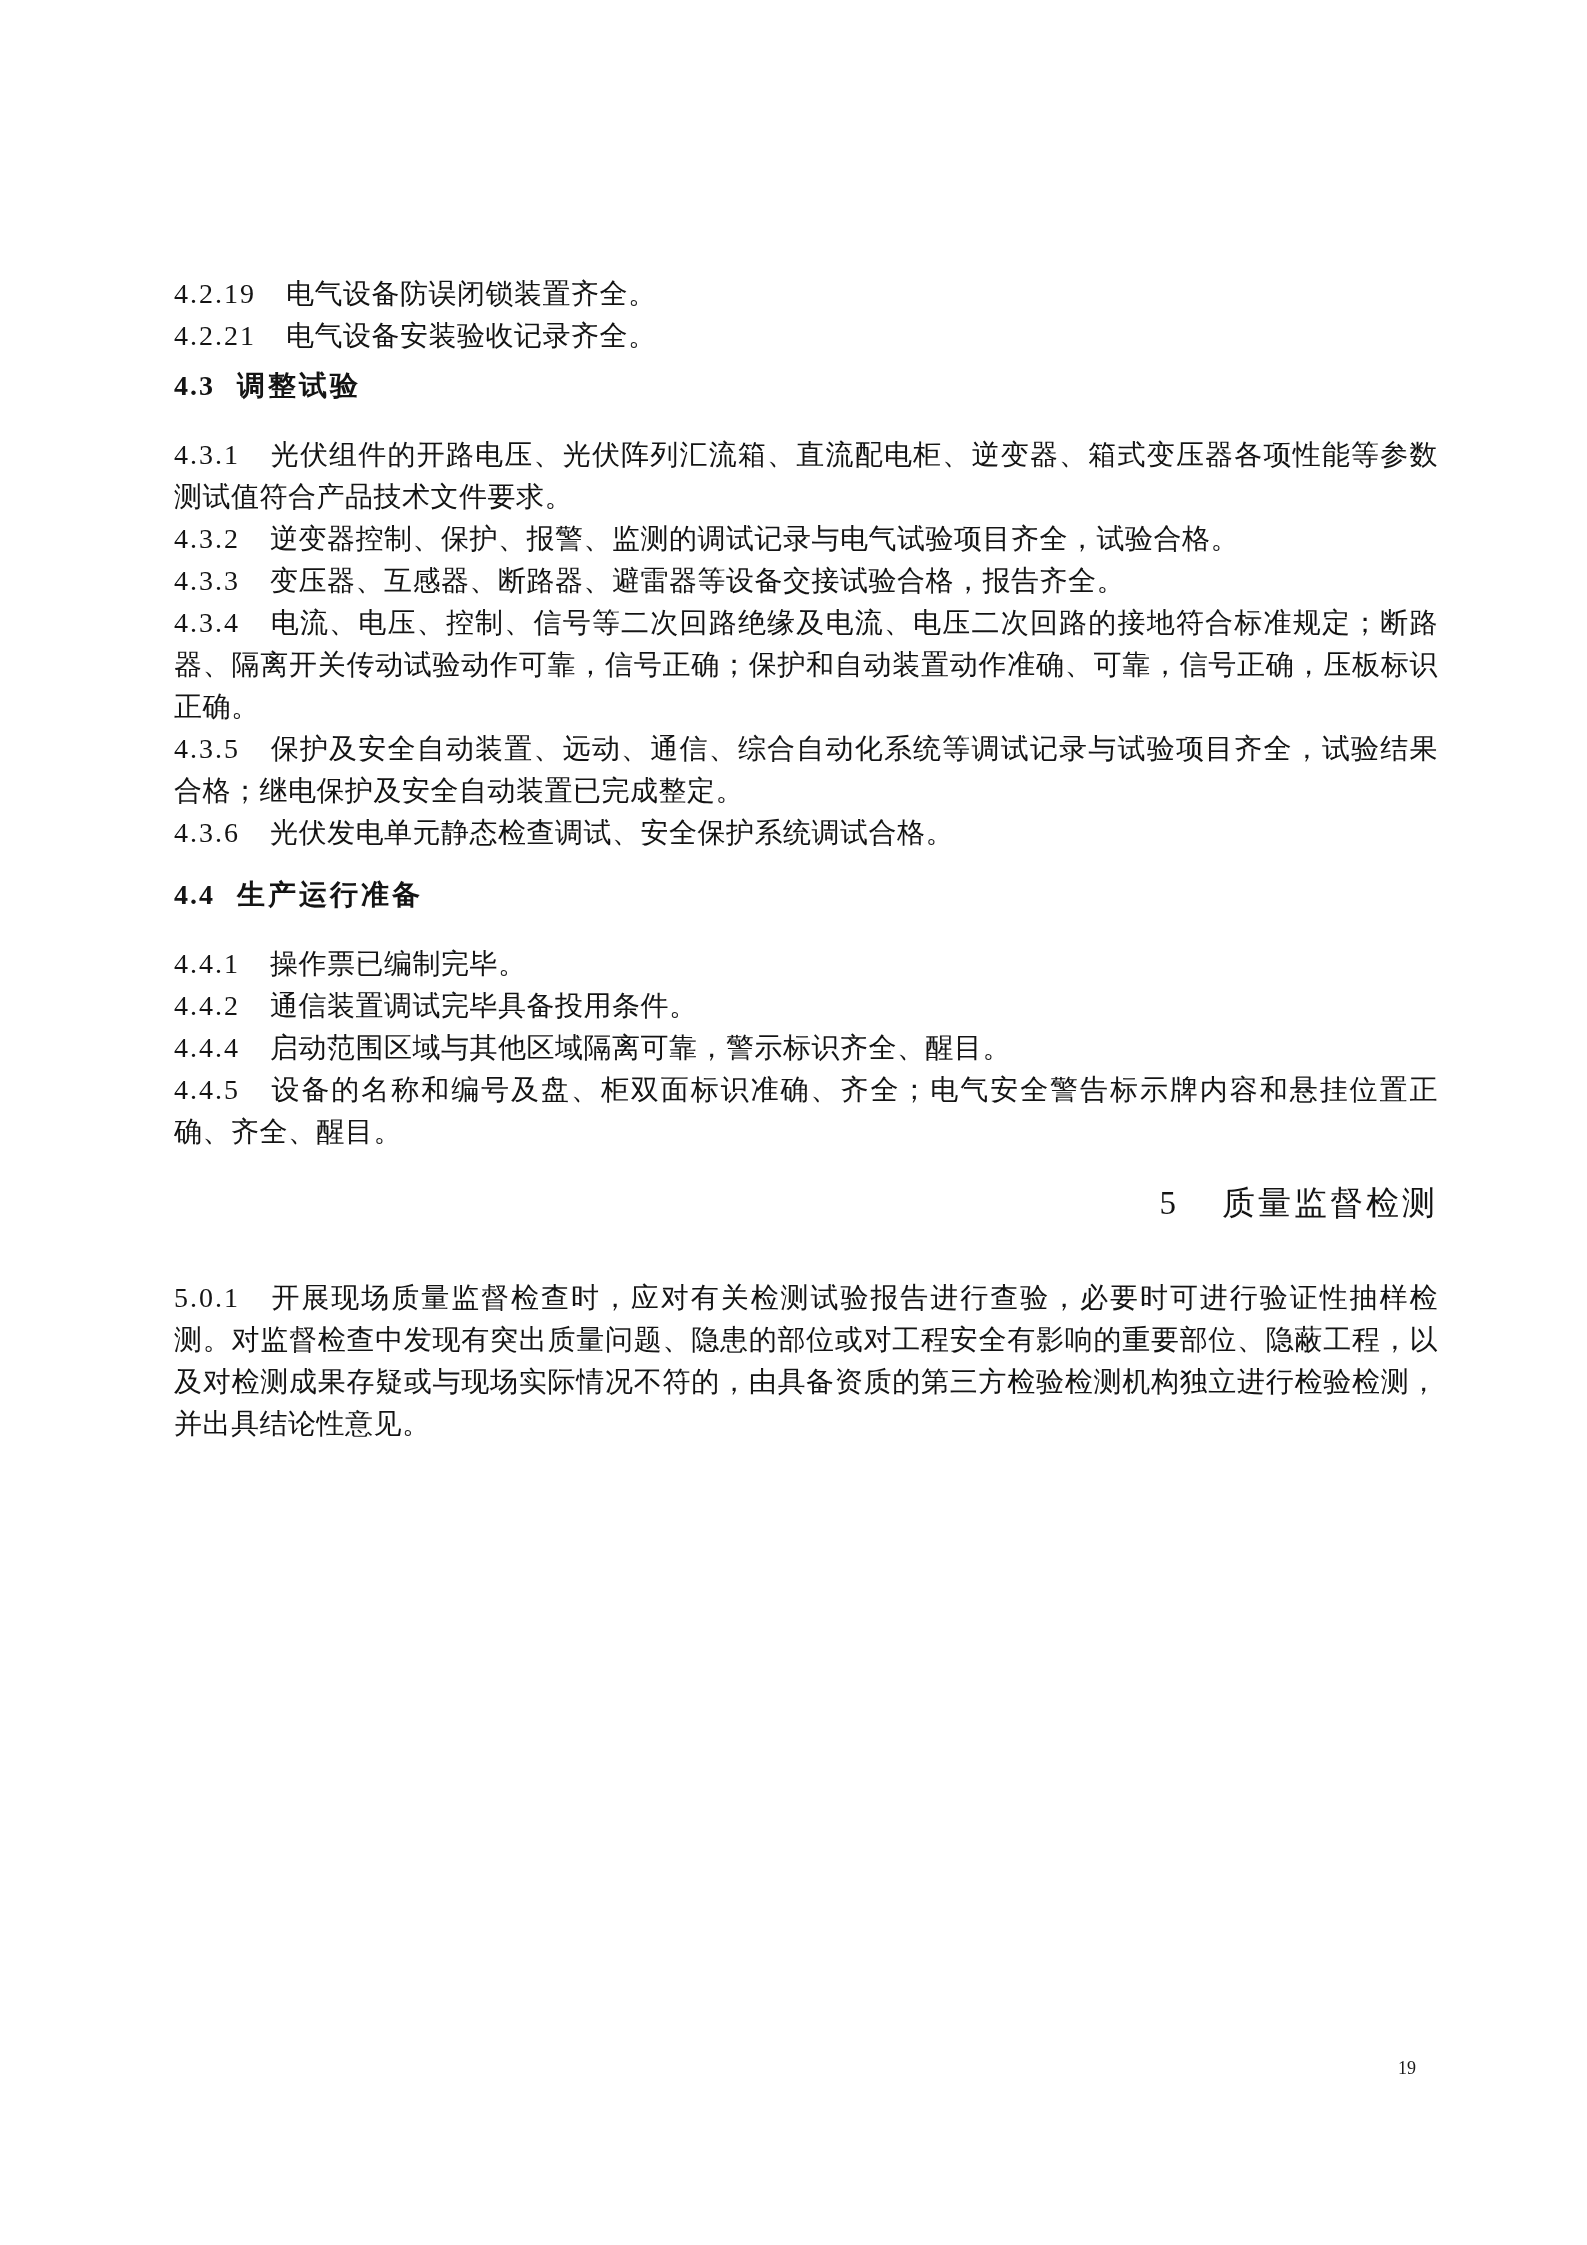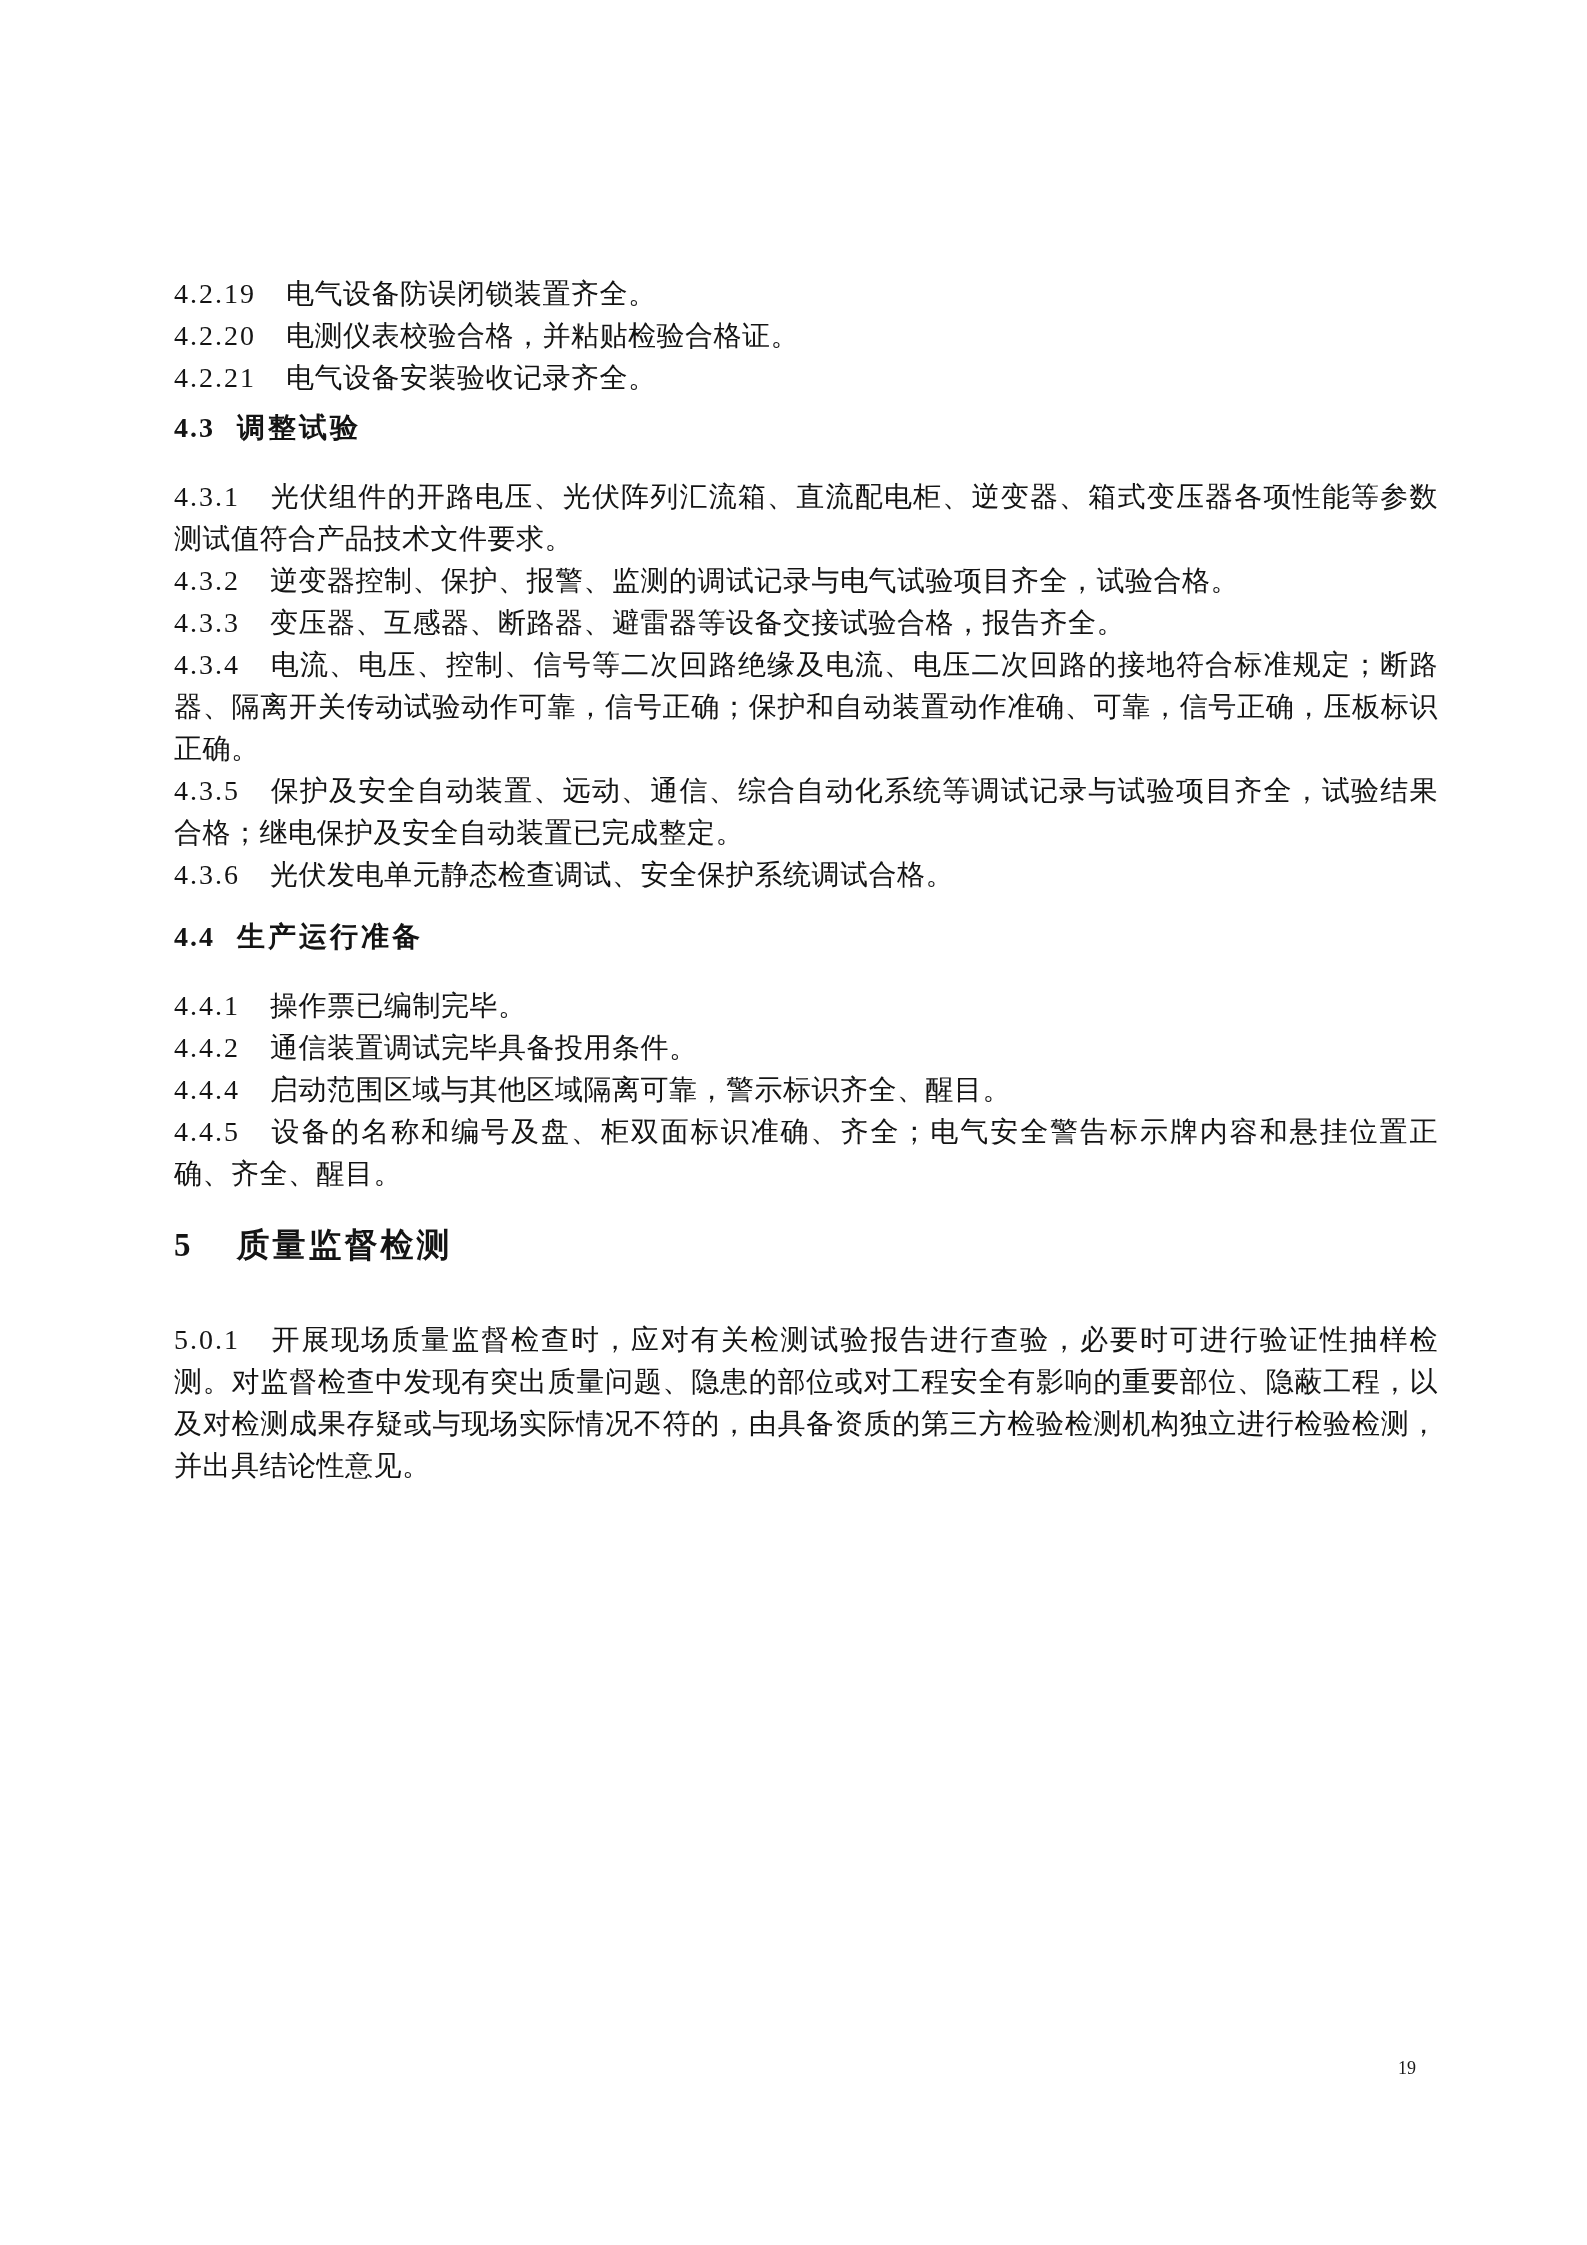--- a/index.html
+++ b/index.html
@@ -50,22 +50,22 @@
     font-family: "Liberation Sans", "DejaVu Sans", sans-serif;
     letter-spacing: 3px;
   }
   h3.sec-44 {
     margin-top: 20px;
   }
   h2.chapter {
     margin: 26px 0 50px 0;
     font-size: 33px;
     line-height: 48px;
-    font-weight: bold;
-    text-align: left;
+    font-weight: normal;
+    text-align: right;
   }
   h2.chapter .num {
     margin-right: 46px;
     letter-spacing: 0;
   }
   .page-num {
     position: absolute;
     left: 1398px;
     top: 2051px;
     font-size: 18px;
@@ -73,21 +73,20 @@
     color: #1a1a1a;
   }
 </style>
 </head>
 <body>
 
 <div class="page">
   <div class="content">
 
     <p class="clause"><span class="num">4.2.19</span><span class="txt">电气设备防误闭锁装置齐全。</span></p>
-    <p class="clause"><span class="num">4.2.20</span><span class="txt">电测仪表校验合格，并粘贴检验合格证。</span></p>
     <p class="clause"><span class="num">4.2.21</span><span class="txt">电气设备安装验收记录齐全。</span></p>
 
     <h3 class="sec"><span class="num">4.3</span><span class="htitle">调整试验</span></h3>
 
     <p class="clause"><span class="num">4.3.1</span><span class="txt">光伏组件的开路电压、光伏阵列汇流箱、直流配电柜、逆变器、箱式变压器各项性能等参数测试值符合产品技术文件要求。</span></p>
     <p class="clause"><span class="num">4.3.2</span><span class="txt">逆变器控制、保护、报警、监测的调试记录与电气试验项目齐全，试验合格。</span></p>
     <p class="clause"><span class="num">4.3.3</span><span class="txt">变压器、互感器、断路器、避雷器等设备交接试验合格，报告齐全。</span></p>
     <p class="clause"><span class="num">4.3.4</span><span class="txt">电流、电压、控制、信号等二次回路绝缘及电流、电压二次回路的接地符合标准规定；断路器、隔离开关传动试验动作可靠，信号正确；保护和自动装置动作准确、可靠，信号正确，压板标识正确。</span></p>
     <p class="clause"><span class="num">4.3.5</span><span class="txt">保护及安全自动装置、远动、通信、综合自动化系统等调试记录与试验项目齐全，试验结果合格；继电保护及安全自动装置已完成整定。</span></p>
     <p class="clause"><span class="num">4.3.6</span><span class="txt">光伏发电单元静态检查调试、安全保护系统调试合格。</span></p>

